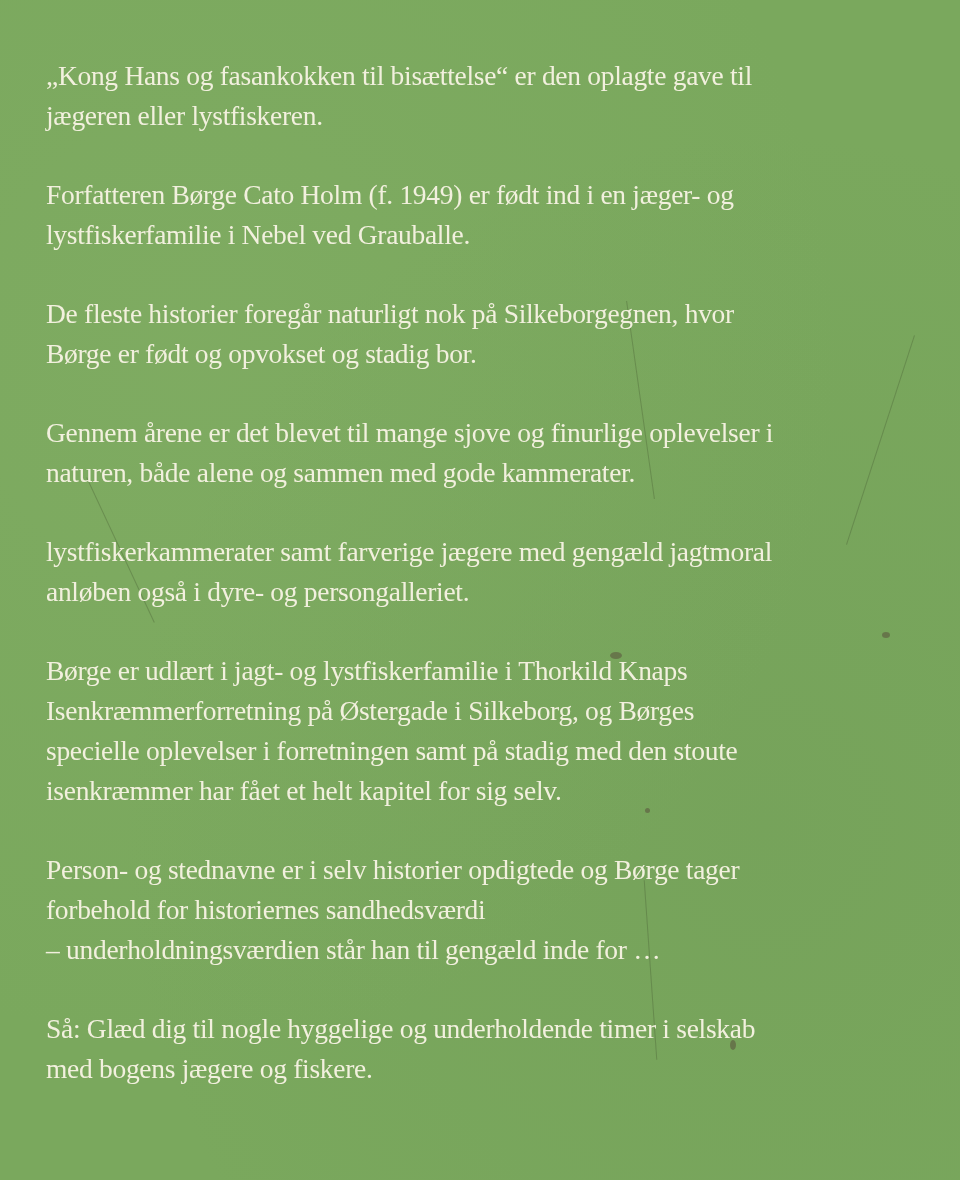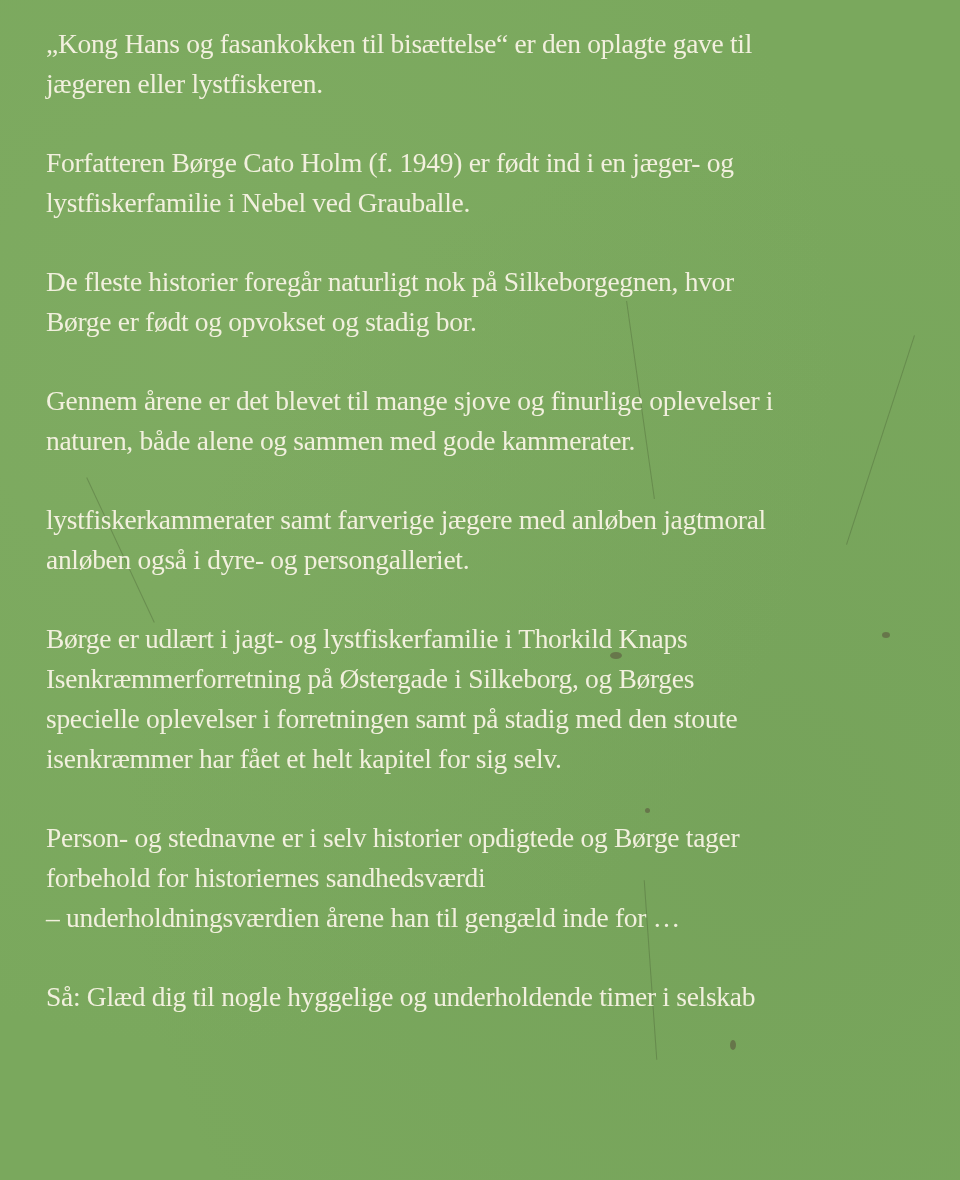--- a/index.html
+++ b/index.html
@@ -27,21 +27,21 @@
       width: 1px;
     }
     .speck {
       position: absolute;
       border-radius: 50%;
       background: rgba(90,80,60,0.55);
     }
     .text-block {
       position: absolute;
       left: 46px;
-      top: 24px;
+      top: 56px;
       width: 890px;
       font-family: "Liberation Serif", "DejaVu Serif", serif;
       font-size: 27.5px;
       line-height: 40px;
       color: #f2f0de;
       letter-spacing: -0.3px;
     }
     .para {
       margin: 0 0 39px 0;
     }
@@ -75,31 +75,32 @@
     </p>
     <p class="para">
       <span class="line">De fleste historier foregår naturligt nok på Silkeborgegnen, hvor</span>
       <span class="line">Børge er født og opvokset og stadig bor.</span>
     </p>
     <p class="para">
       <span class="line">Gennem årene er det blevet til mange sjove og finurlige oplevelser i</span>
       <span class="line">naturen, både alene og sammen med gode kammerater.</span>
     </p>
     <p class="para">
-      <span class="line">lystfiskerkammerater samt farverige jægere med anløben jagtmoral</span>
+      <span class="line">lystfiskerkammerater samt farverige jægere med gengæld jagtmoral</span>
       <span class="line">anløben også i dyre- og persongalleriet.</span>
     </p>
     <p class="para">
       <span class="line">Børge er udlært i jagt- og lystfiskerfamilie i Thorkild Knaps</span>
       <span class="line">Isenkræmmerforretning på Østergade i Silkeborg, og Børges</span>
       <span class="line">specielle oplevelser i forretningen samt på stadig med den stoute</span>
       <span class="line">isenkræmmer har fået et helt kapitel for sig selv.</span>
     </p>
     <p class="para">
       <span class="line">Person- og stednavne er i selv historier opdigtede og Børge tager</span>
       <span class="line">forbehold for historiernes sandhedsværdi</span>
-      <span class="line">– underholdningsværdien årene han til gengæld inde for …</span>
+      <span class="line">– underholdningsværdien står han til gengæld inde for …</span>
     </p>
     <p class="para">
       <span class="line">Så: Glæd dig til nogle hyggelige og underholdende timer i selskab</span>
+      <span class="line">med bogens jægere og fiskere.</span>
     </p>
   </div>
 </div>
 
 </body></html>

